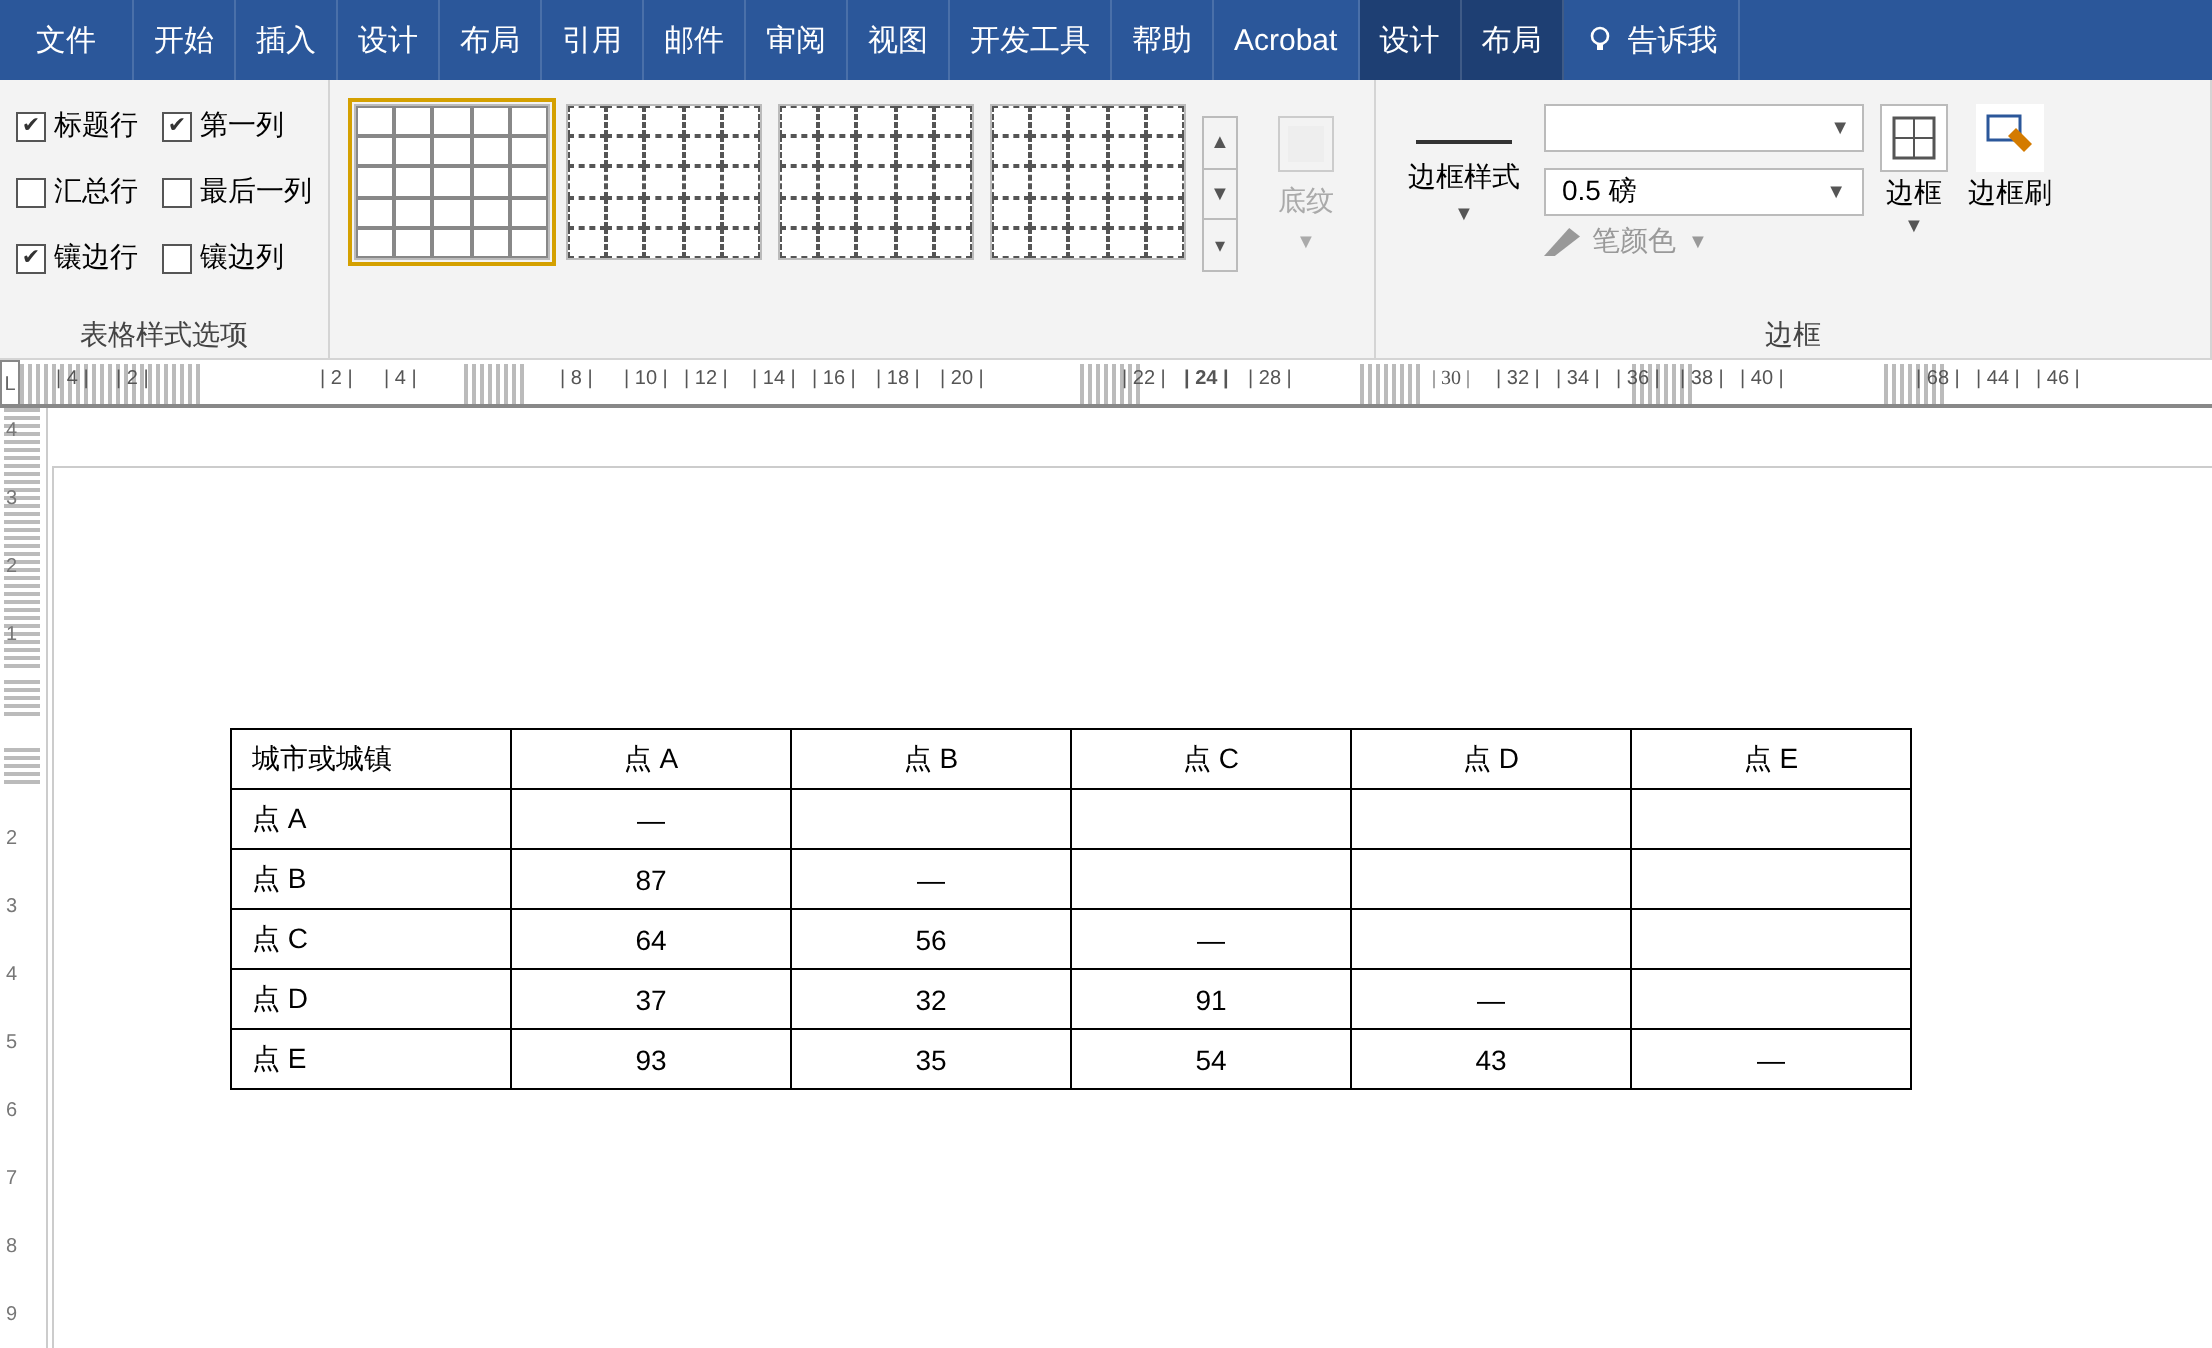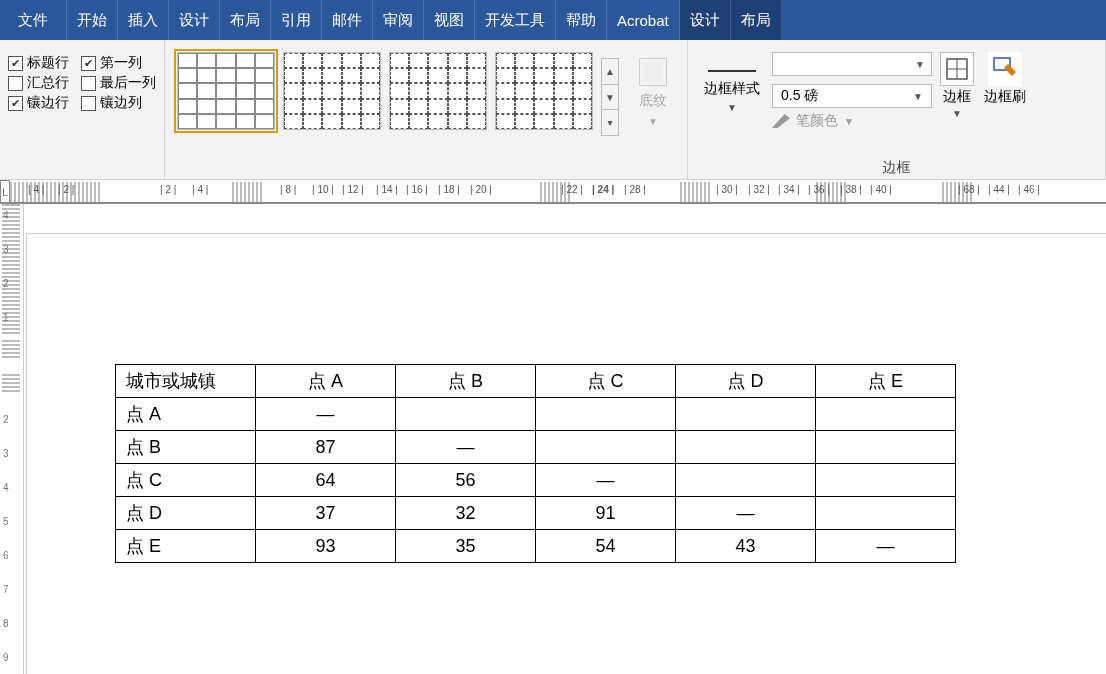--- a/index.html
+++ b/index.html
@@ -47,21 +47,21 @@
     color: #444;
     margin-top: auto;
     padding-top: 4px;
   }
   .ribbon-group-body { flex: 1; display: flex; align-items: flex-start; gap: 4px; }
 
   
   .tso-grid {
     display: grid;
     grid-template-columns: auto auto;
-    gap: 2px 12px;
+    gap: 15px 12px;
     padding-top: 8px;
   }
   .tso-item { display: flex; align-items: center; gap: 4px; white-space: nowrap; }
   .chk {
     width: 15px; height: 15px;
     border: 1px solid #555;
     background: #fff;
     display: inline-flex; align-items: center; justify-content: center;
     font-size: 11px; line-height: 1;
   }
@@ -124,21 +124,21 @@
     font-size:10px; color:#666; position:relative;
   }
   .ruler-v .vt { position:absolute; left:3px; font-size:10px; color:#777;}
   .ruler-v .vshade{position:absolute;left:2px;width:18px;background:repeating-linear-gradient(0deg,#bbb 0 2px,transparent 2px 4px);}
   .page-area { flex:1; background:#fff; position:relative; overflow:hidden; }
   .page { position:absolute; left:3px; top:30px; right:-40px; bottom:-40px; background:#fff; box-shadow:0 0 0 1px #ccc; }
   .page-inner { padding: 130px 0 0 88px; }
 
   table.doc-table {
     border-collapse: collapse;
-    font-size: 18px;
+    font-size: 14px;
     color:#000;
   }
   table.doc-table td, table.doc-table th {
     border: 1.5px solid #000;
     padding: 4px 10px;
     min-width: 140px;
     text-align: center;
     height: 30px;
     font-weight: normal;
   }
@@ -158,20 +158,27 @@
   <div class="ribbon-tab">布局</div>
   <div class="ribbon-tab">引用</div>
   <div class="ribbon-tab">邮件</div>
   <div class="ribbon-tab">审阅</div>
   <div class="ribbon-tab">视图</div>
   <div class="ribbon-tab">开发工具</div>
   <div class="ribbon-tab">帮助</div>
   <div class="ribbon-tab">Acrobat</div>
   <div class="ribbon-tab active">设计</div>
   <div class="ribbon-tab" style="background:#1e3f73;">布局</div>
+  <div class="ribbon-tab tell-me">
+    <svg width="16" height="16" viewBox="0 0 16 16">
+        <circle cx="8" cy="6" r="4" fill="none" stroke="#fff" stroke-width="1.3"></circle>
+        <rect x="6.5" y="10" width="3" height="3" fill="#fff"></rect>
+      </svg>
+    <span>告诉我</span>
+  </div>
   <div class="ribbon-spacer"></div>
 </div>
 
 <div class="ribbon">
 
   <div class="ribbon-group">
     <div class="ribbon-group-body">
       <div class="tso-grid">
         <div class="tso-item">
             <span class="chk checked"></span>
@@ -192,20 +199,21 @@
         <div class="tso-item">
             <span class="chk checked"></span>
             <span>镶边行</span>
           </div>
         <div class="tso-item">
             <span class="chk"></span>
             <span>镶边列</span>
           </div>
       </div>
     </div>
+    <div class="ribbon-group-label">表格样式选项</div>
   </div>
 
   <div class="ribbon-group" style="flex:0 0 auto;">
     <div class="ribbon-group-body">
       <div class="gallery">
         <div class="style-thumb sel">
           <div class="r">
               <div class="c"></div>
               <div class="c"></div>
               <div class="c"></div>
@@ -431,21 +439,21 @@
     <div class="tick" style="left: 280px;">| 8 |</div>
     <div class="tick" style="left: 312px;">| 10 |</div>
     <div class="tick" style="left: 342px;">| 12 |</div>
     <div class="tick" style="left: 376px;">| 14 |</div>
     <div class="tick" style="left: 406px;">| 16 |</div>
     <div class="tick" style="left: 438px;">| 18 |</div>
     <div class="tick" style="left: 470px;">| 20 |</div>
     <div class="tick" style="left: 561px;">| 22 |</div>
     <div class="tick" style="left: 592px; font-weight: bold;">| 24 |</div>
     <div class="tick" style="left: 624px;">| 28 |</div>
-    <div class="tick" style="left: 716px;">| 30 |</div>
+    <div class="tick" style="left: 716px; font-family: Liberation Serif, serif;">| 30 |</div>
     <div class="tick" style="left: 748px;">| 32 |</div>
     <div class="tick" style="left: 778px;">| 34 |</div>
     <div class="tick" style="left: 808px; text-align: right;">| 36 |</div>
     <div class="tick" style="left: 840px;">| 38 |</div>
     <div class="tick" style="left: 870px;">| 40 |</div>
     <div class="tick" style="left: 958px;">| 68 |</div>
     <div class="tick" style="left: 988px;">| 44 |</div>
     <div class="tick" style="left: 1018px;">| 46 |</div>
   </div>
 

